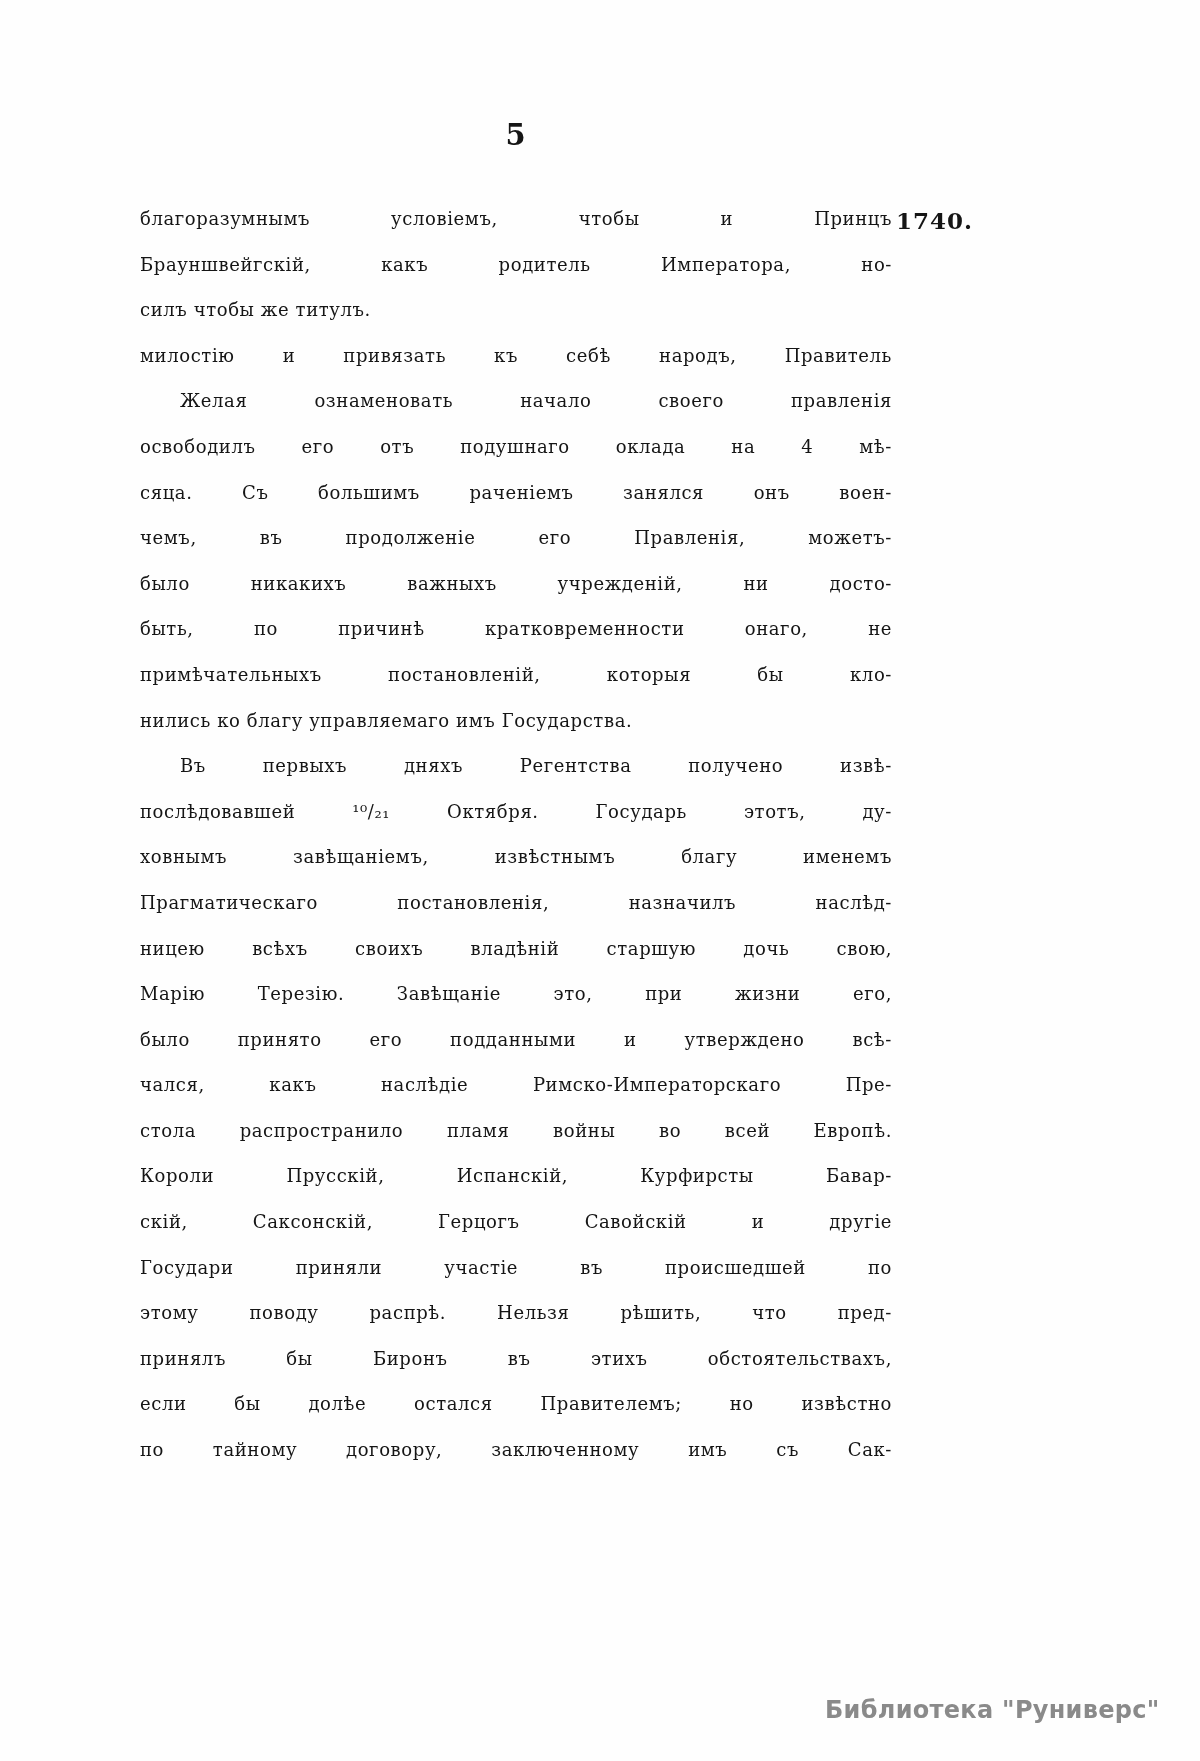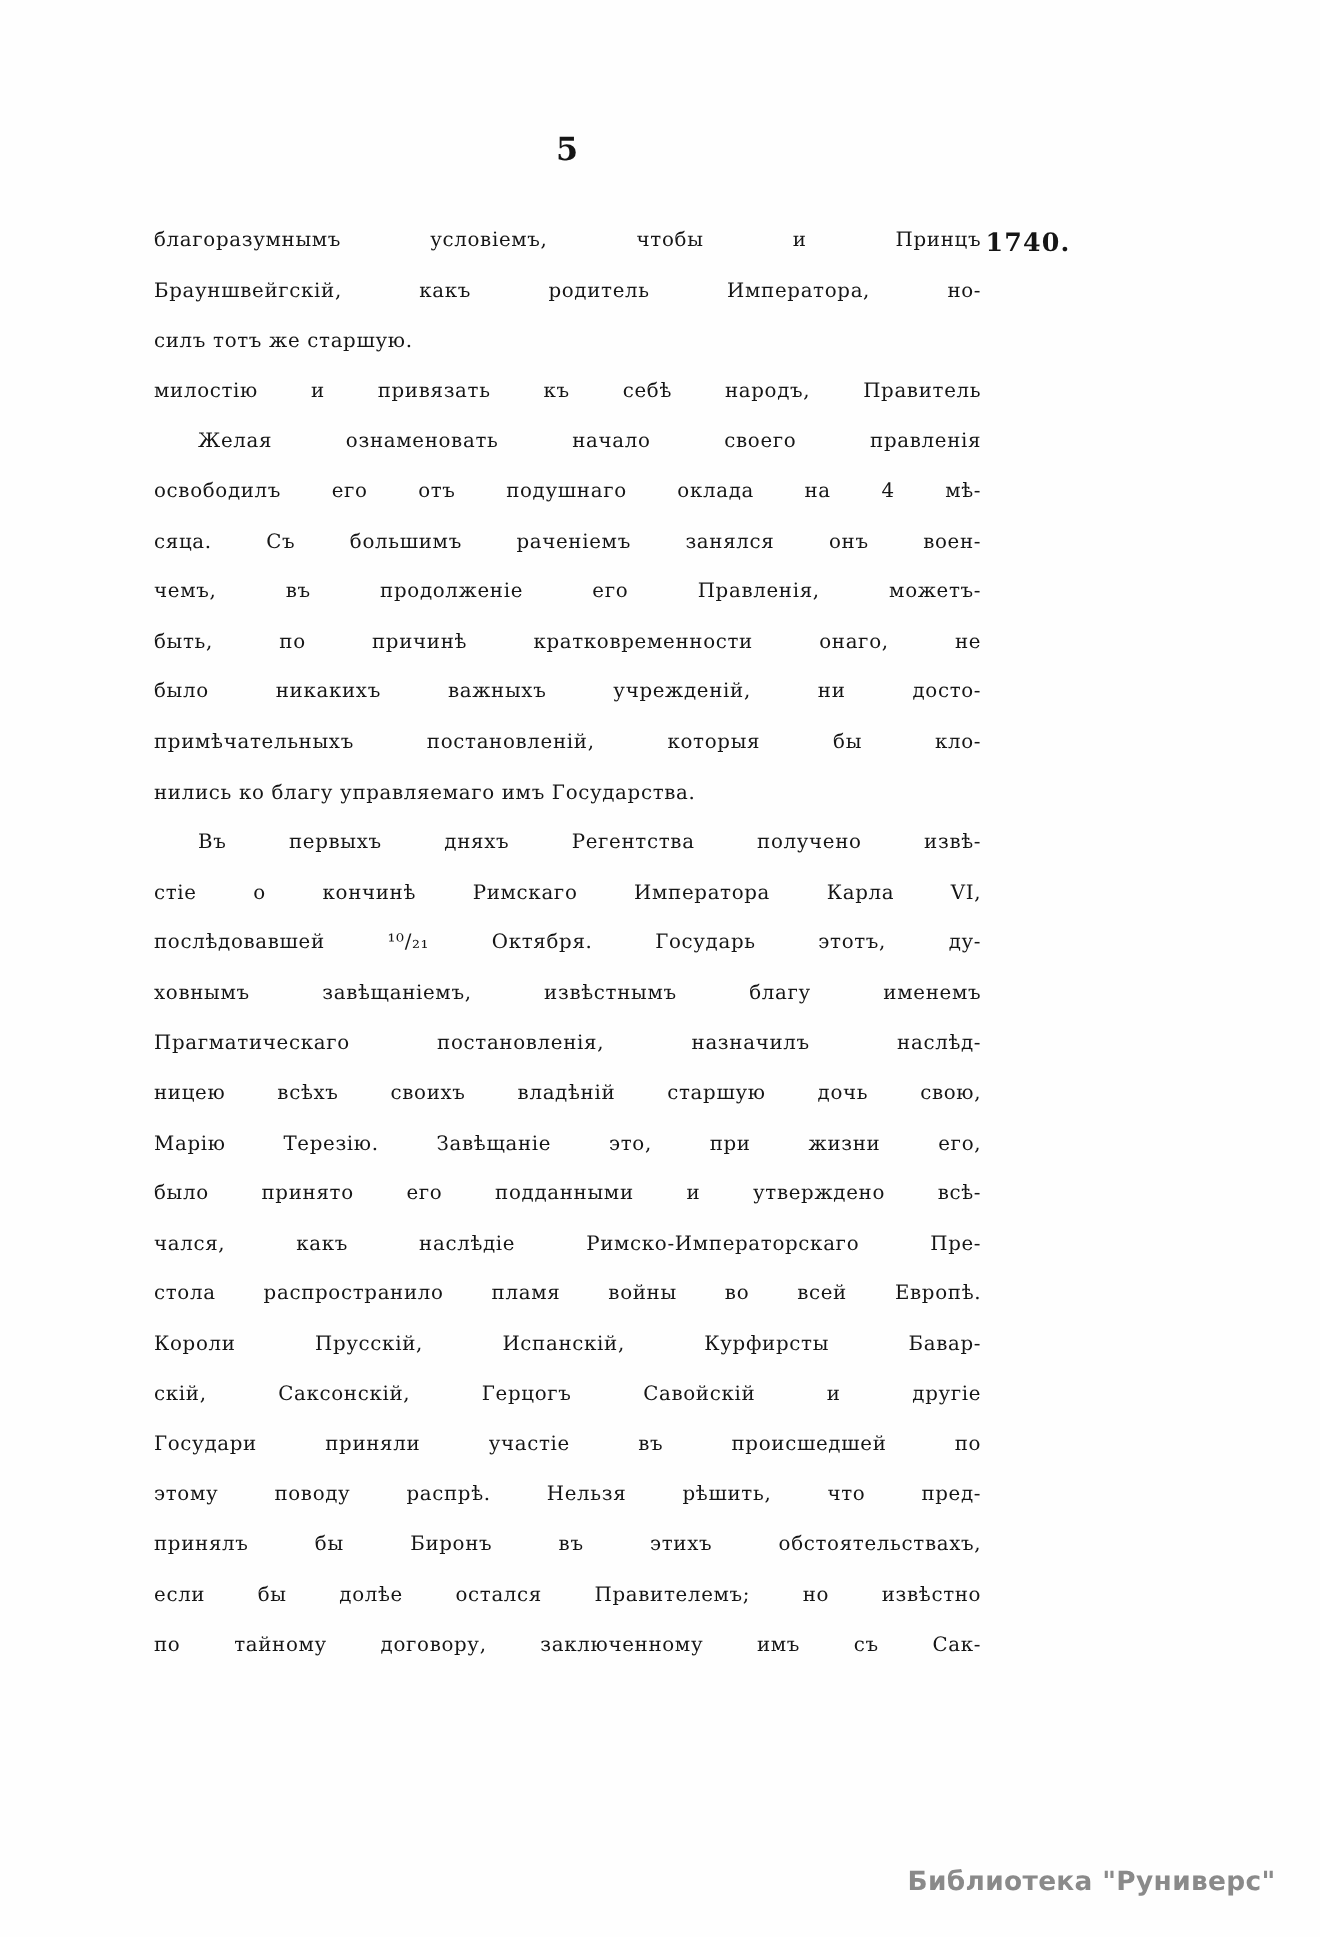--- a/index.html
+++ b/index.html
@@ -74,32 +74,31 @@
 
 <div class="page">
 
   <div class="page-number">5</div>
 
   <div class="margin-year">1740.</div>
 
   <div class="text-block">
       <div class="line just">благоразумнымъ условіемъ, чтобы и Принцъ</div>
       <div class="line just">Брауншвейгскій, какъ родитель Императора, но-</div>
-      <div class="line">силъ тотъ же старшую.</div>
+      <div class="line">силъ чтобы же титулъ.</div>
       <div class="line just">милостію и привязать къ себѣ народъ, Правитель</div>
       <div class="line just indent">Желая ознаменовать начало своего правленія</div>
       <div class="line just">освободилъ его отъ подушнаго оклада на 4 мѣ-</div>
       <div class="line just">сяца. Съ большимъ раченіемъ занялся онъ воен-</div>
       <div class="line just">чемъ, въ продолженіе его Правленія, можетъ-</div>
+      <div class="line just">было никакихъ важныхъ учрежденій, ни досто-</div>
       <div class="line just">быть, по причинѣ кратковременности онаго, не</div>
-      <div class="line just">было никакихъ важныхъ учрежденій, ни досто-</div>
       <div class="line just">примѣчательныхъ постановленій, которыя бы кло-</div>
       <div class="line">нились ко благу управляемаго имъ Государства.</div>
       <div class="line just indent">Въ первыхъ дняхъ Регентства получено извѣ-</div>
-      <div class="line just">стіе о кончинѣ Римскаго Императора Карла VI,</div>
       <div class="line just">послѣдовавшей ¹⁰/₂₁ Октября. Государь этотъ, ду-</div>
       <div class="line just">ховнымъ завѣщаніемъ, извѣстнымъ благу именемъ</div>
       <div class="line just">Прагматическаго постановленія, назначилъ наслѣд-</div>
       <div class="line just">ницею всѣхъ своихъ владѣній старшую дочь свою,</div>
       <div class="line just">Марію Терезію. Завѣщаніе это, при жизни его,</div>
       <div class="line just">было принято его подданными и утверждено всѣ-</div>
       <div class="line just">чался, какъ наслѣдіе Римско-Императорскаго Пре-</div>
       <div class="line just">стола распространило пламя войны во всей Европѣ.</div>
       <div class="line just">Короли Прусскій, Испанскій, Курфирсты Бавар-</div>
       <div class="line just">скій, Саксонскій, Герцогъ Савойскій и другіе</div>

